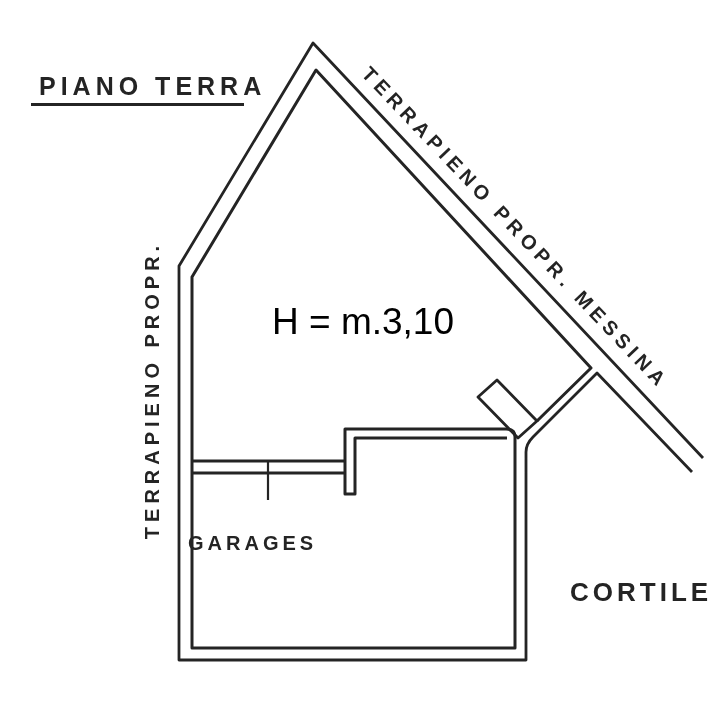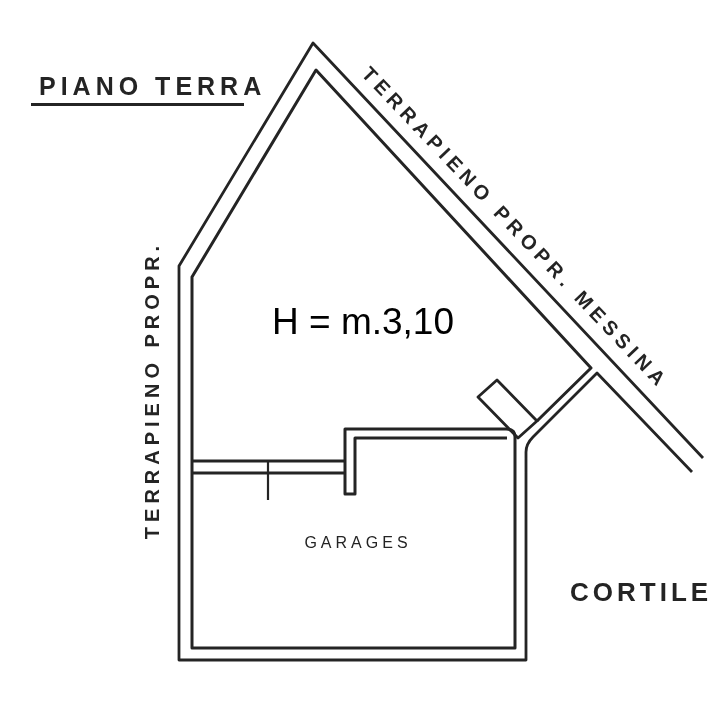--- a/index.html
+++ b/index.html
@@ -29,22 +29,22 @@
   .right-boundary-label {
     left:515px; top:228px;
     transform:translate(-50%,-50%) rotate(46.5deg);
     font-size:20px; font-weight:700; letter-spacing:5px;
   }
   .height-note {
     left:272px; top:288px; font-size:37px; font-weight:400;
     letter-spacing:0px; color:#000000;margin-top:13px;
   }
   .garage-label {
-    left:188px; top:524px; width:340px; text-align:center;
-    font-size:16px; font-weight:400; letter-spacing:4px; line-height:38px;
+    left:188px; top:524px; width:340px; 
+    font-size:20px; font-weight:700; letter-spacing:4px; line-height:38px;
     position:absolute;
   }
   .courtyard-label {
     left:570px; top:577px; font-size:26px; font-weight:700;
     letter-spacing:4px;
   }
 </style>
 </head>
 <body>
 

